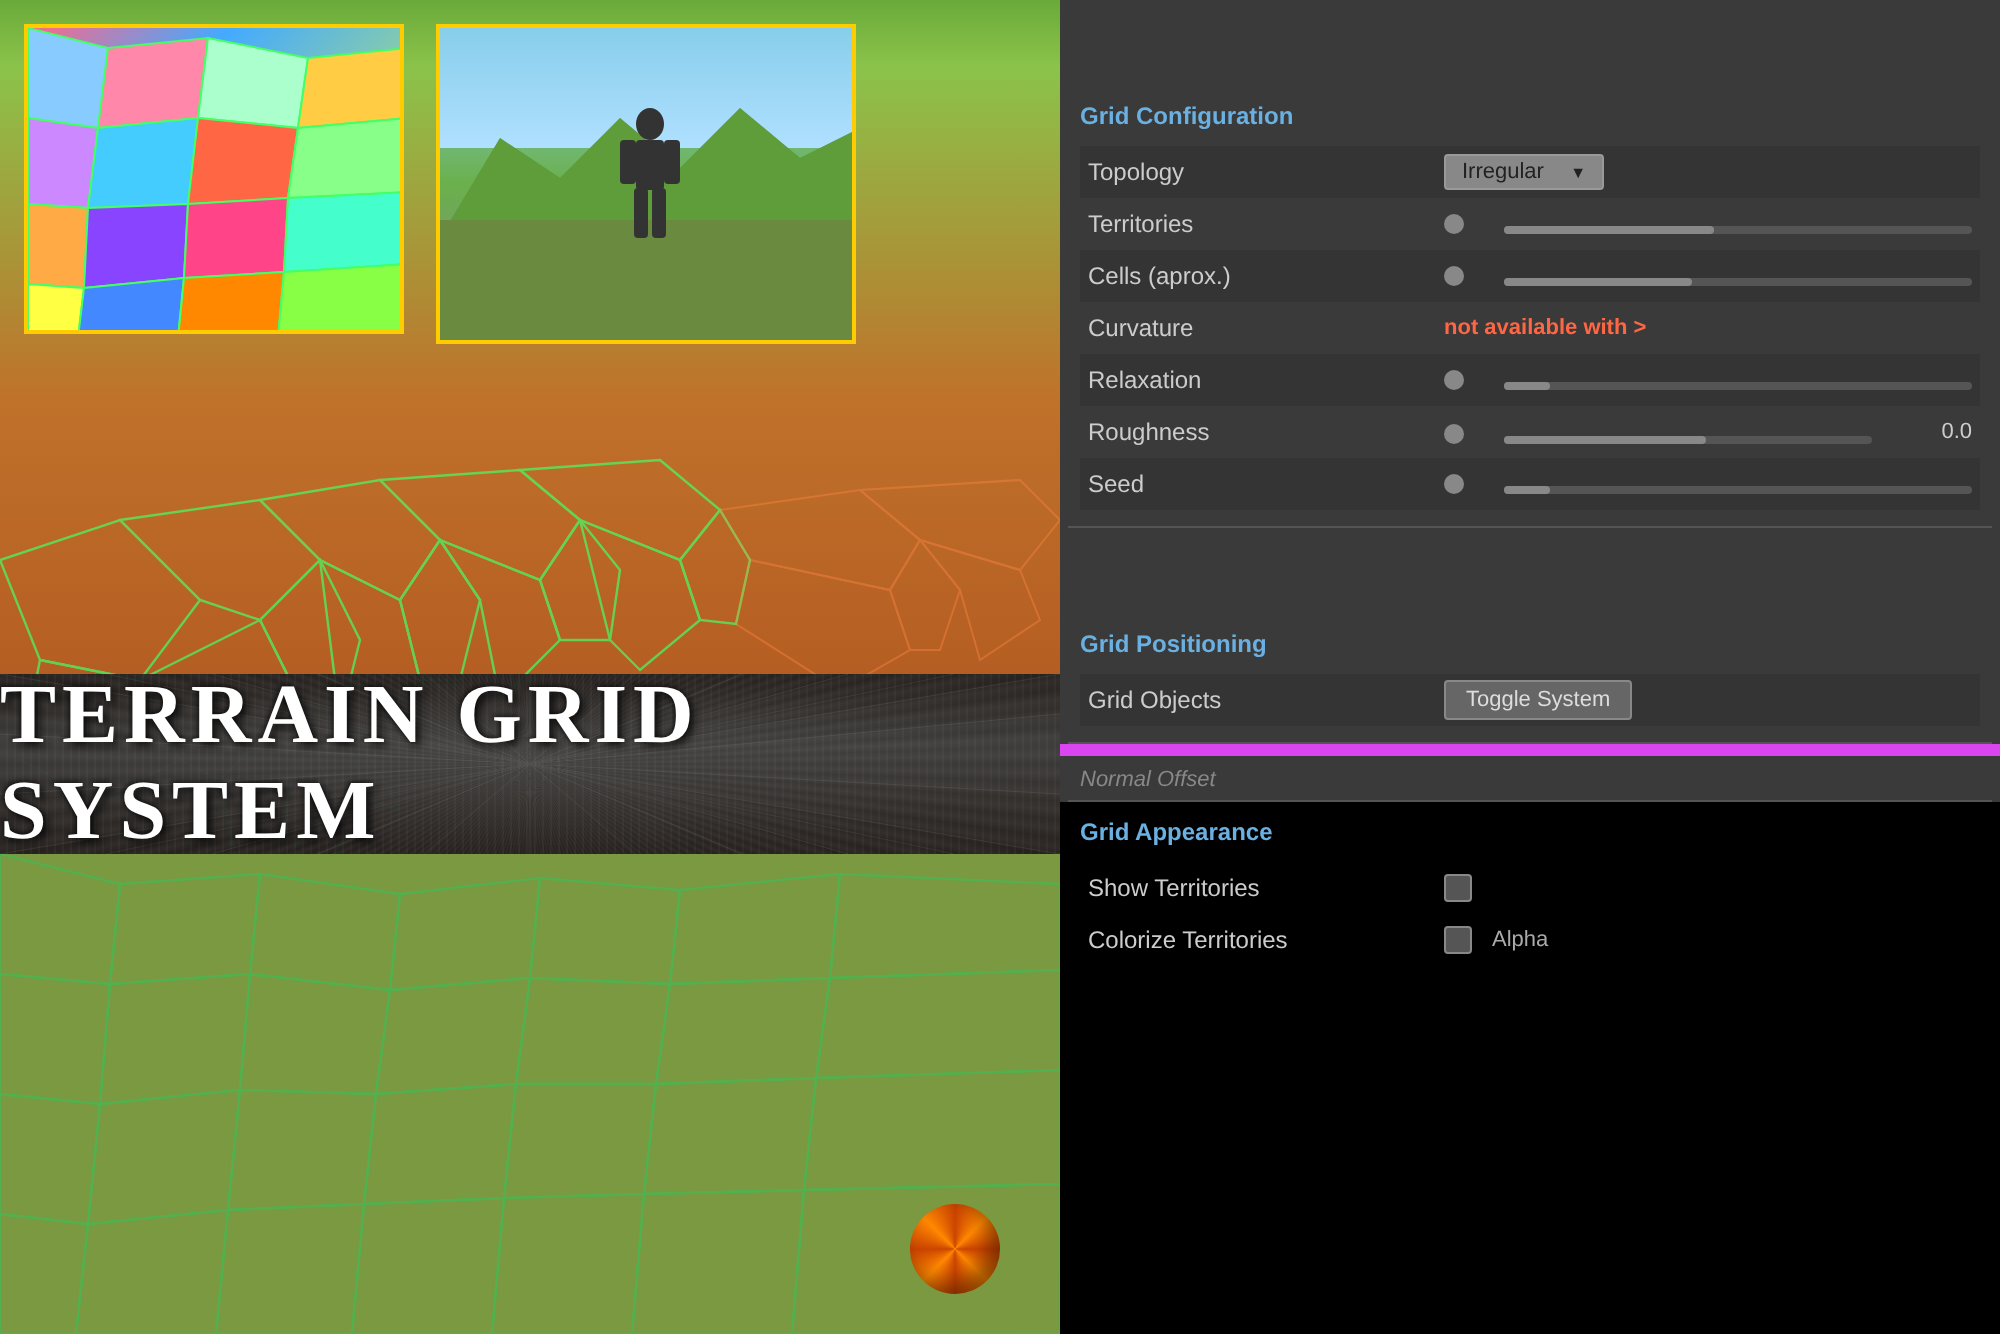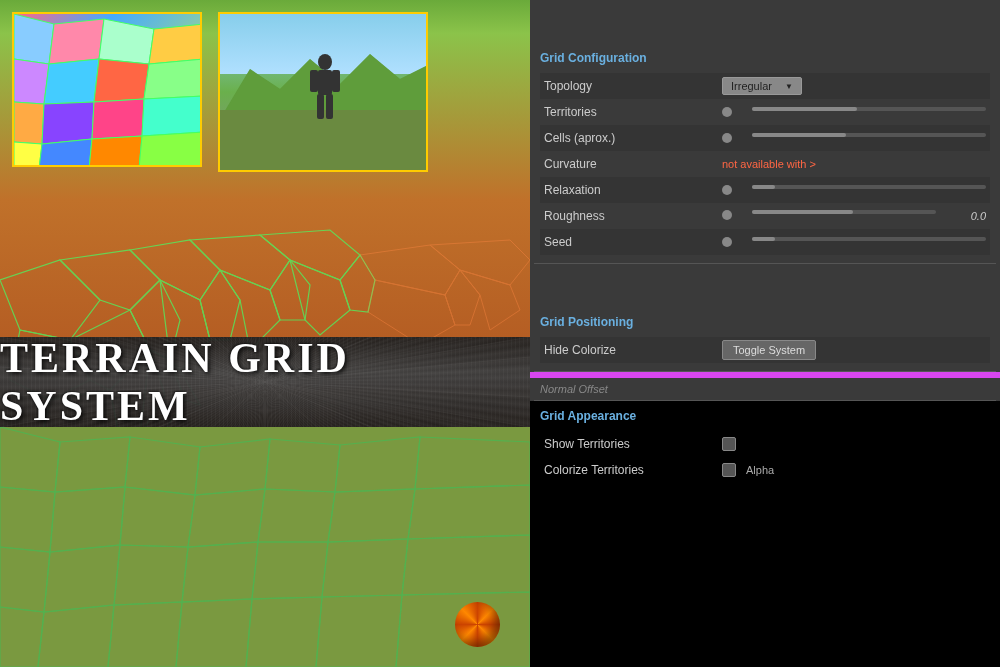--- a/index.html
+++ b/index.html
@@ -167,24 +167,23 @@
     }
     .dropdown::after {
       content: '▼';
       font-size: 8px;
       margin-left: 6px;
     }
 
     
     .slider-container {
       display: flex;
-      align-items: flex-start;
+      align-items: flex-end;
       flex: 1;
       gap: 20px;
-      font-style: italic;
     }
     .slider-dot {
       width: 10px; height: 10px;
       background: #888;
       border-radius: 50%;
       flex-shrink: 0;
     }
     .slider-track {
       flex: 1;
       height: 4px;
@@ -201,20 +200,21 @@
       color: #ccc;
       font-size: 11px;
       min-width: 30px;
       text-align: right;
     }
 
     
     .not-available {
       color: #ff6644;
       font-size: 11px;
+      font-weight: bold;
     }
 
     
     .divider {
       height: 1px;
       background: #555;
       margin: 0 4px;
     }
 
     
@@ -544,21 +544,21 @@
         </div>
       </div>
     </div>
   </div>
 
   <div class="divider"></div>
 
   <div class="section">
     <div class="section-header">Grid Positioning</div>
     <div class="row">
-      <div class="row-label">Hide Colorize</div>
+      <div class="row-label">Grid Objects</div>
       <div class="row-control">
         <div class="toggle-btn">
           <span>Toggle System</span>
         </div>
       </div>
     </div>
   </div>
 
   <div class="divider"></div>
 

